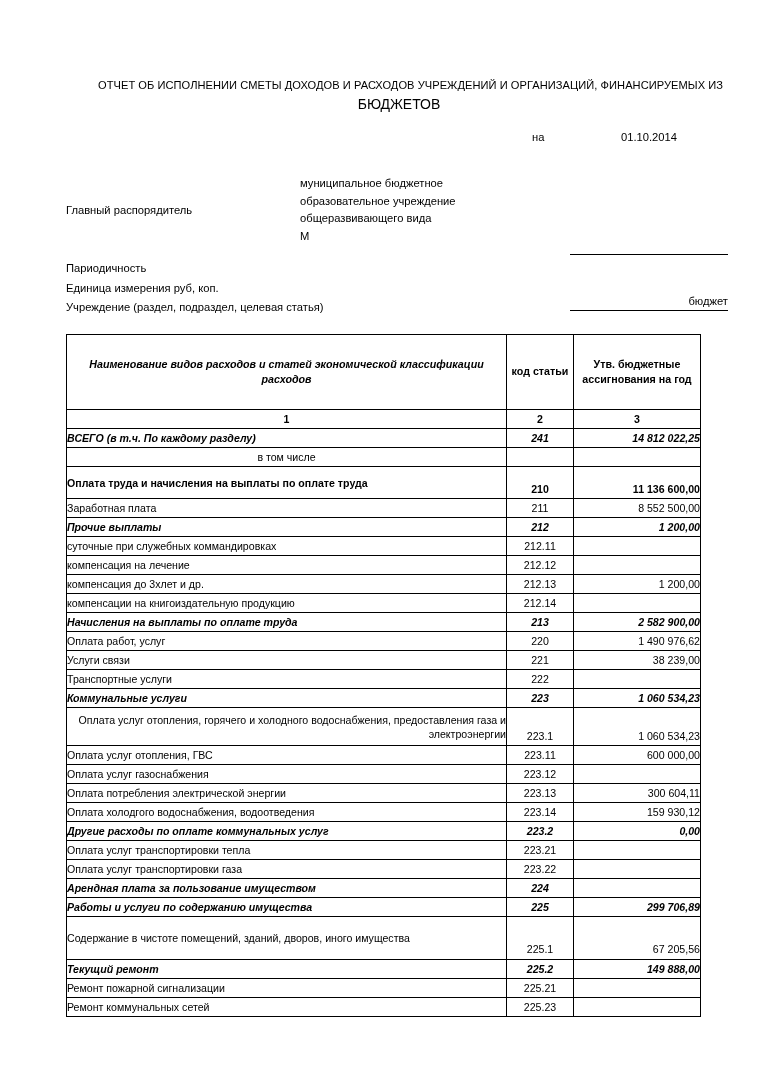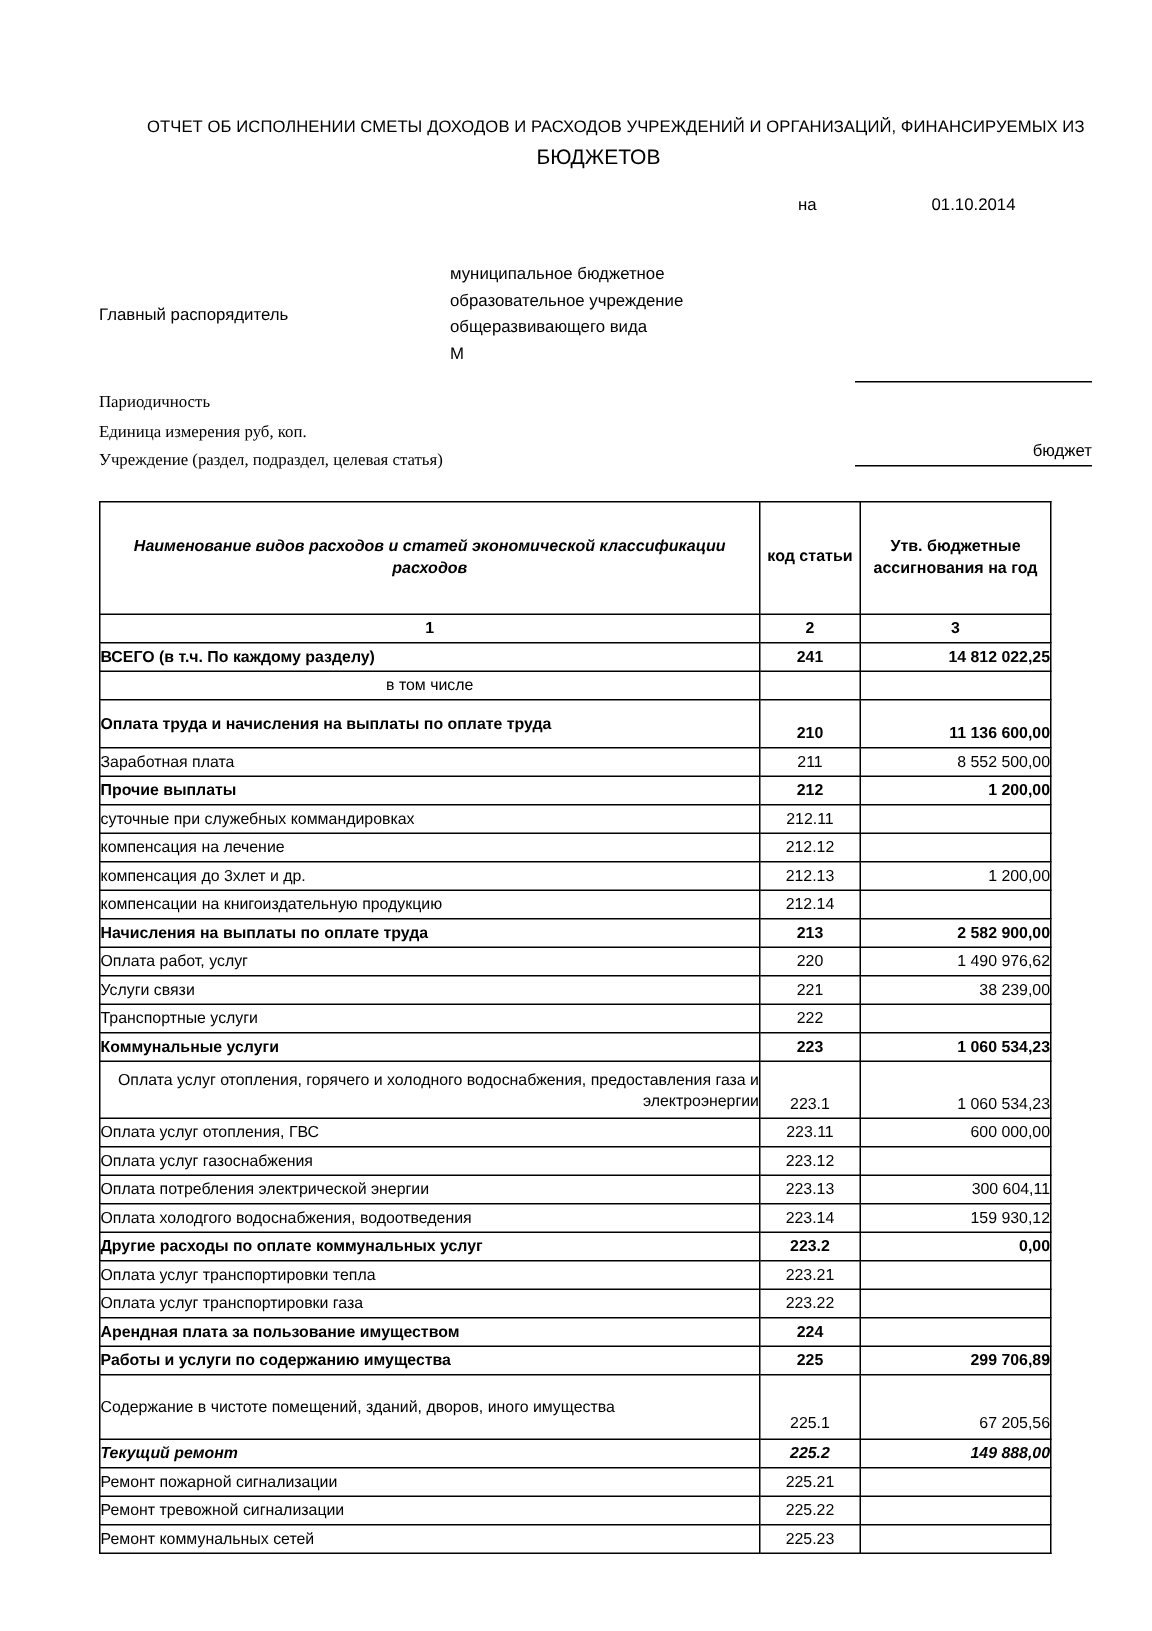--- a/index.html
+++ b/index.html
@@ -89,21 +89,21 @@
     font-size: 11.2px;
     line-height: 15px;
   }
   .label-rows {
     position: absolute;
     left: 66px;
     top: 259px;
     font-size: 11.2px;
     line-height: 19.5px;
   }
-  .label-rows div { white-space: nowrap; font-family: Liberation Serif, serif; }
+  .label-rows div { white-space: nowrap; }
 
   
   .rule {
     position: absolute;
     border-bottom: 1.4px solid #000;
     height: 0;
   }
   .rule-org {
     left: 570px;
     top: 254px;
@@ -186,20 +186,21 @@
     padding: 2px 5px 2px 2px;
   }
 
   tr.r-normal td { height: 18px; }
 
   
   tr.r-bold td {
     font-weight: bold;
     border-top-width: 1.8px;
     border-bottom-width: 1.8px;
+    font-style: italic;
   }
   tr.r-bold + tr td { border-top-width: 1.8px; }
 
   tr.r-bolditalic td {
     font-weight: bold;
     font-style: italic;
   }
 
   
   tr.r-center td.c-name {
@@ -405,25 +406,20 @@
             <td class="c-name">Текущий ремонт</td>
             <td class="c-code">225.2</td>
             <td class="c-amount">149 888,00</td>
           </tr>
           <tr class="r-normal">
             <td class="c-name">Ремонт пожарной сигнализации</td>
             <td class="c-code">225.21</td>
             <td class="c-amount"></td>
           </tr>
           <tr class="r-normal">
-            <td class="c-name">Ремонт тревожной сигнализации</td>
-            <td class="c-code">225.22</td>
-            <td class="c-amount"></td>
-          </tr>
-          <tr class="r-normal">
             <td class="c-name">Ремонт коммунальных сетей</td>
             <td class="c-code">225.23</td>
             <td class="c-amount"></td>
           </tr>
         </tbody>
     </table>
   </div>
 
 </div>
 

